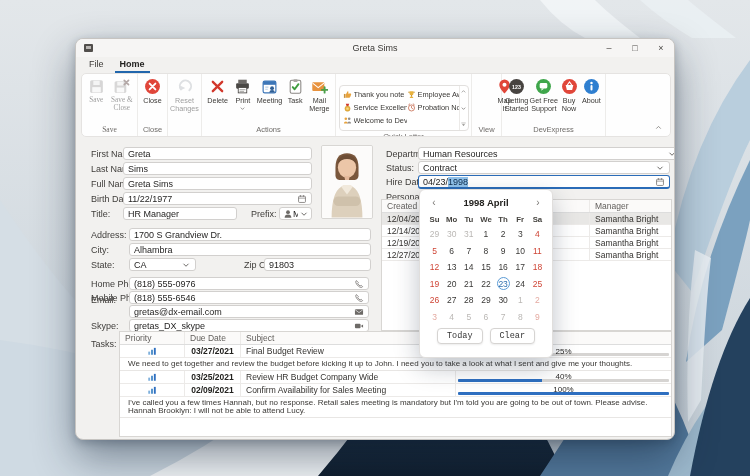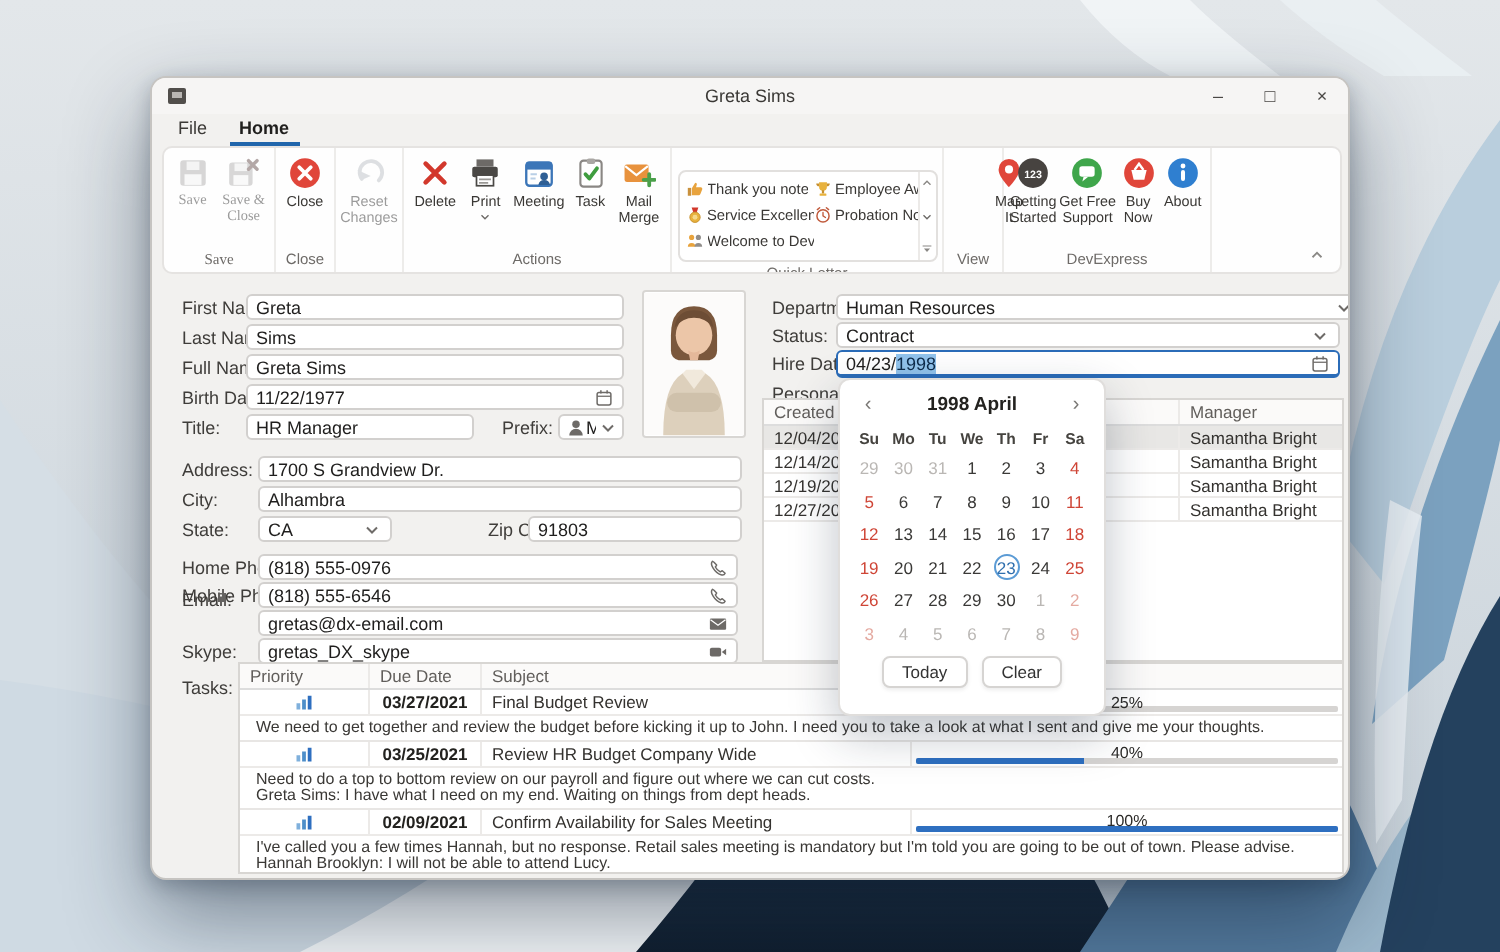--- a/index.html
+++ b/index.html
@@ -84,21 +84,21 @@
   .cal-wd{display:grid;grid-template-columns:repeat(7,1fr);height:14px;font-size:7.8px;color:#45433f;font-weight:bold;align-items:center;text-align:center}
   .cal-grid{display:grid;grid-template-columns:repeat(7,1fr);grid-auto-rows:16.5px;font-size:8.5px;text-align:center;align-items:center}
   .dnum{display:inline-flex;width:13px;height:13px;align-items:center;justify-content:center;border-radius:50%}
   .cal-cell.n{color:#3a3937}
   .cal-cell.we{color:#cf4536}
   .cal-cell.out{color:#bab7b4}
   .cal-cell.out-we{color:#e4aaa1}
   .cal-cell.sel .dnum{border:1.3px solid #5b9bd5;color:#2f6fae}
   .cal-btns{display:flex;justify-content:center;gap:7px;height:22px;align-items:center}
   .cal-btn{border:1px solid #d6d4d2;border-radius:4px;background:#fff;font-size:8.5px;padding:2px 9px;color:#333;
-    box-shadow:0 1px 2px rgba(0,0,0,.08);font-family:Liberation Sans, sans-serif}
+    box-shadow:0 1px 2px rgba(0,0,0,.08);font-family:Liberation Mono, monospace}
 </style>
 </head>
 <body>
 
 <div class="desktop">
   <svg class="wall" viewBox="0 0 750 476" preserveAspectRatio="none">
     <defs>
       <linearGradient id="sky" x1="0" y1="0" x2="0" y2="1">
         <stop offset="0" stop-color="#e3e7ea"></stop>
           <stop offset="1" stop-color="#c8d2da"></stop>
@@ -628,24 +628,20 @@
             </div>
             <div class="tk-cell t1">03/25/2021</div>
             <div class="tk-cell t2">Review HR Budget Company Wide</div>
             <div class="tk-cell t3">
               <div class="plab">40%</div>
               <div class="ptrack">
                 <div class="pfill" style="width: 40%;"></div>
               </div>
             </div>
           </div>
-          <div class="tk-note">
-            <div class="nline">Need to do a top to bottom review on our payroll and figure out where we can cut costs.</div>
-            <div class="nline">Greta Sims: I have what I need on my end. Waiting on things from dept heads.</div>
-          </div>
           <div class="tk-row">
             <div class="tk-cell t0">
               <span class="bic">
                 <svg viewBox="0 0 16 16">
                   <rect x="2" y="9" width="3" height="5" fill="#7fb0dc"></rect>
                   <rect x="6.5" y="6" width="3" height="8" fill="#4d8ec9"></rect>
                   <rect x="11" y="3" width="3" height="11" fill="#2e6fc0"></rect>
                 </svg>
               </span>
             </div>

